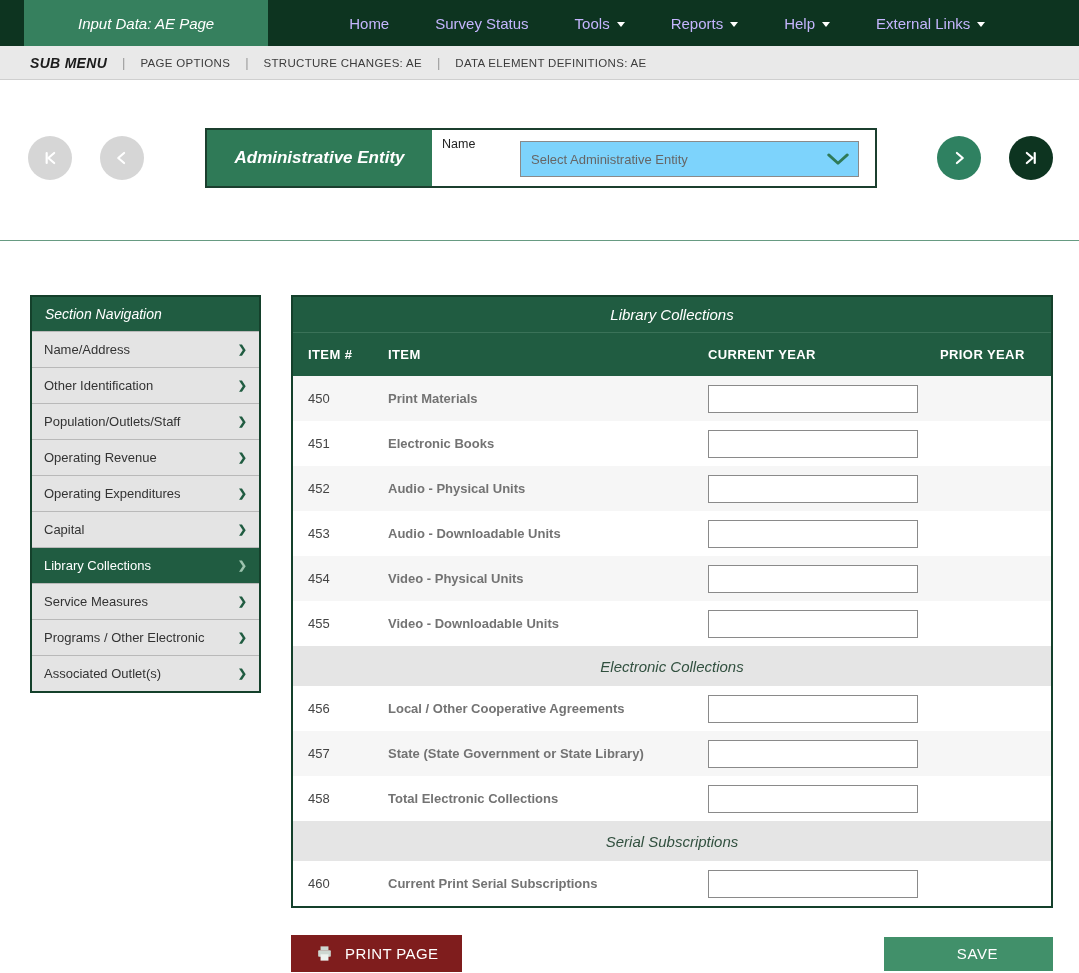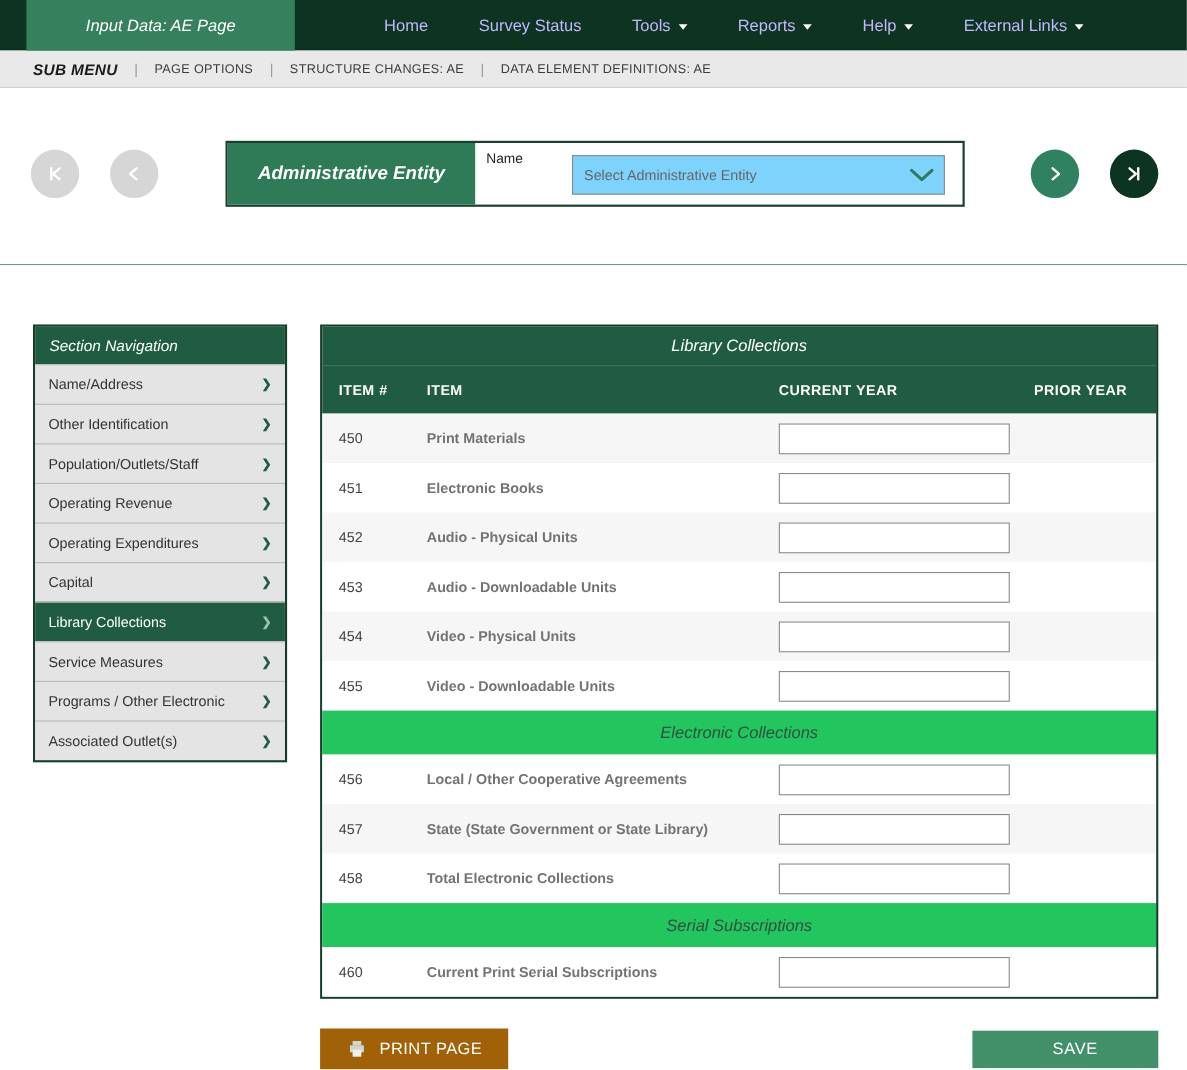--- a/index.html
+++ b/index.html
@@ -62,26 +62,26 @@
                 background:#205c41; color:#fff; font-weight:bold; font-size:13px; letter-spacing:0.4px;
                 height:44px; padding-left:15px; border-top:1px solid #3a7258; }
   .data-row { display:grid; grid-template-columns:80px 320px 232px 1fr; align-items:center;
               height:45px; padding-left:15px; font-size:13px; }
   .data-row.shaded { background:#f6f6f6; }
   .data-row.plain  { background:#ffffff; }
   .cell-num { color:#444; }
   .cell-label { font-weight:bold; color:#737373; }
   .cell-current input { width:210px; height:28px; border:1px solid #8a8a8a; font-size:13px;
                         padding:0 6px; font-family:inherit; background:#fff; }
-  .section-row { background:#22c55e; color:#31503f; font-style:italic; font-size:15px;
+  .section-row { background:#e5e5e5; color:#31503f; font-style:italic; font-size:15px;
                  height:40px; display:flex; align-items:center; justify-content:center; }
 
   
   .actions { display:flex; justify-content:space-between; align-items:center; margin:27px 26px 0 291px; }
-  .print-btn { background:#a16207; color:#fff; border:none; font-size:15px; letter-spacing:0.4px;
+  .print-btn { background:#7f1d1d; color:#fff; border:none; font-size:15px; letter-spacing:0.4px;
                display:flex; align-items:center; gap:11px; padding:0 24px; height:37px;
                cursor:pointer; font-family:inherit; }
   .save-btn { background:#41906a; color:#fff; border:none; font-size:15px; letter-spacing:0.6px;
               width:169px; height:34px; cursor:pointer; font-family:inherit;padding-left:18px; }
 </style>
 </head>
 <body>
 
 <div class="topnav">
   <div class="active-tab">Input Data: AE Page</div>

